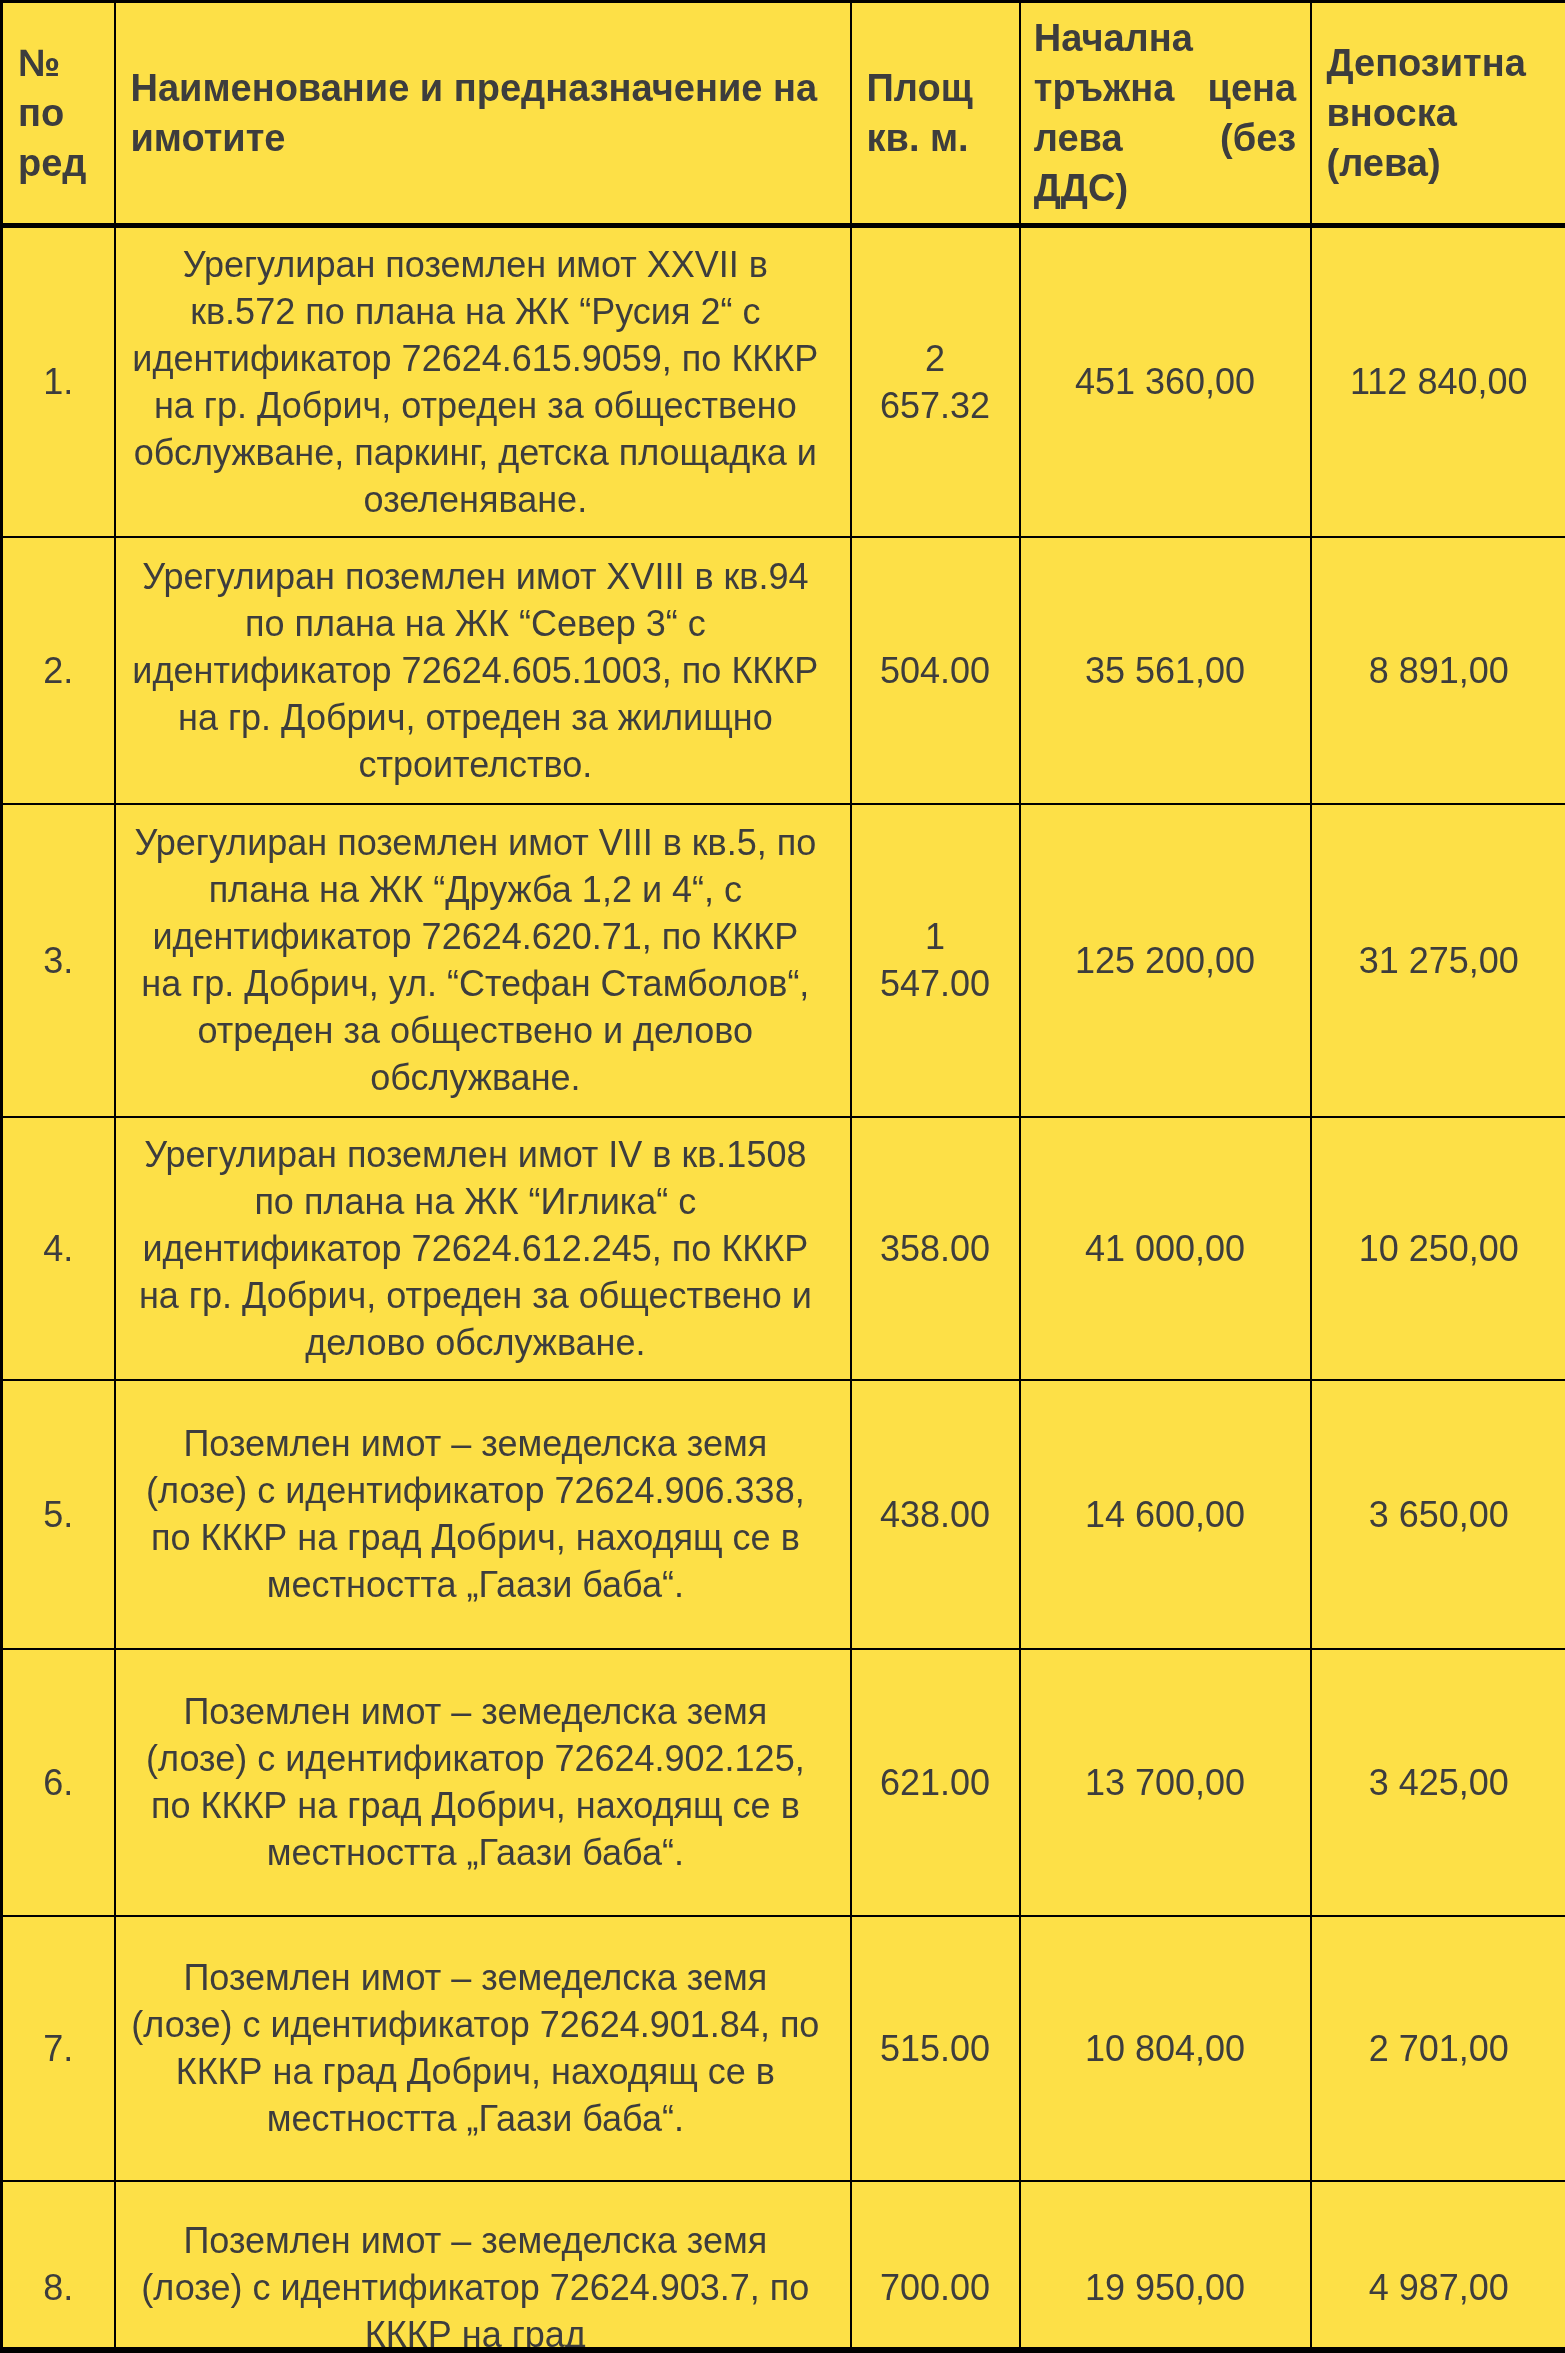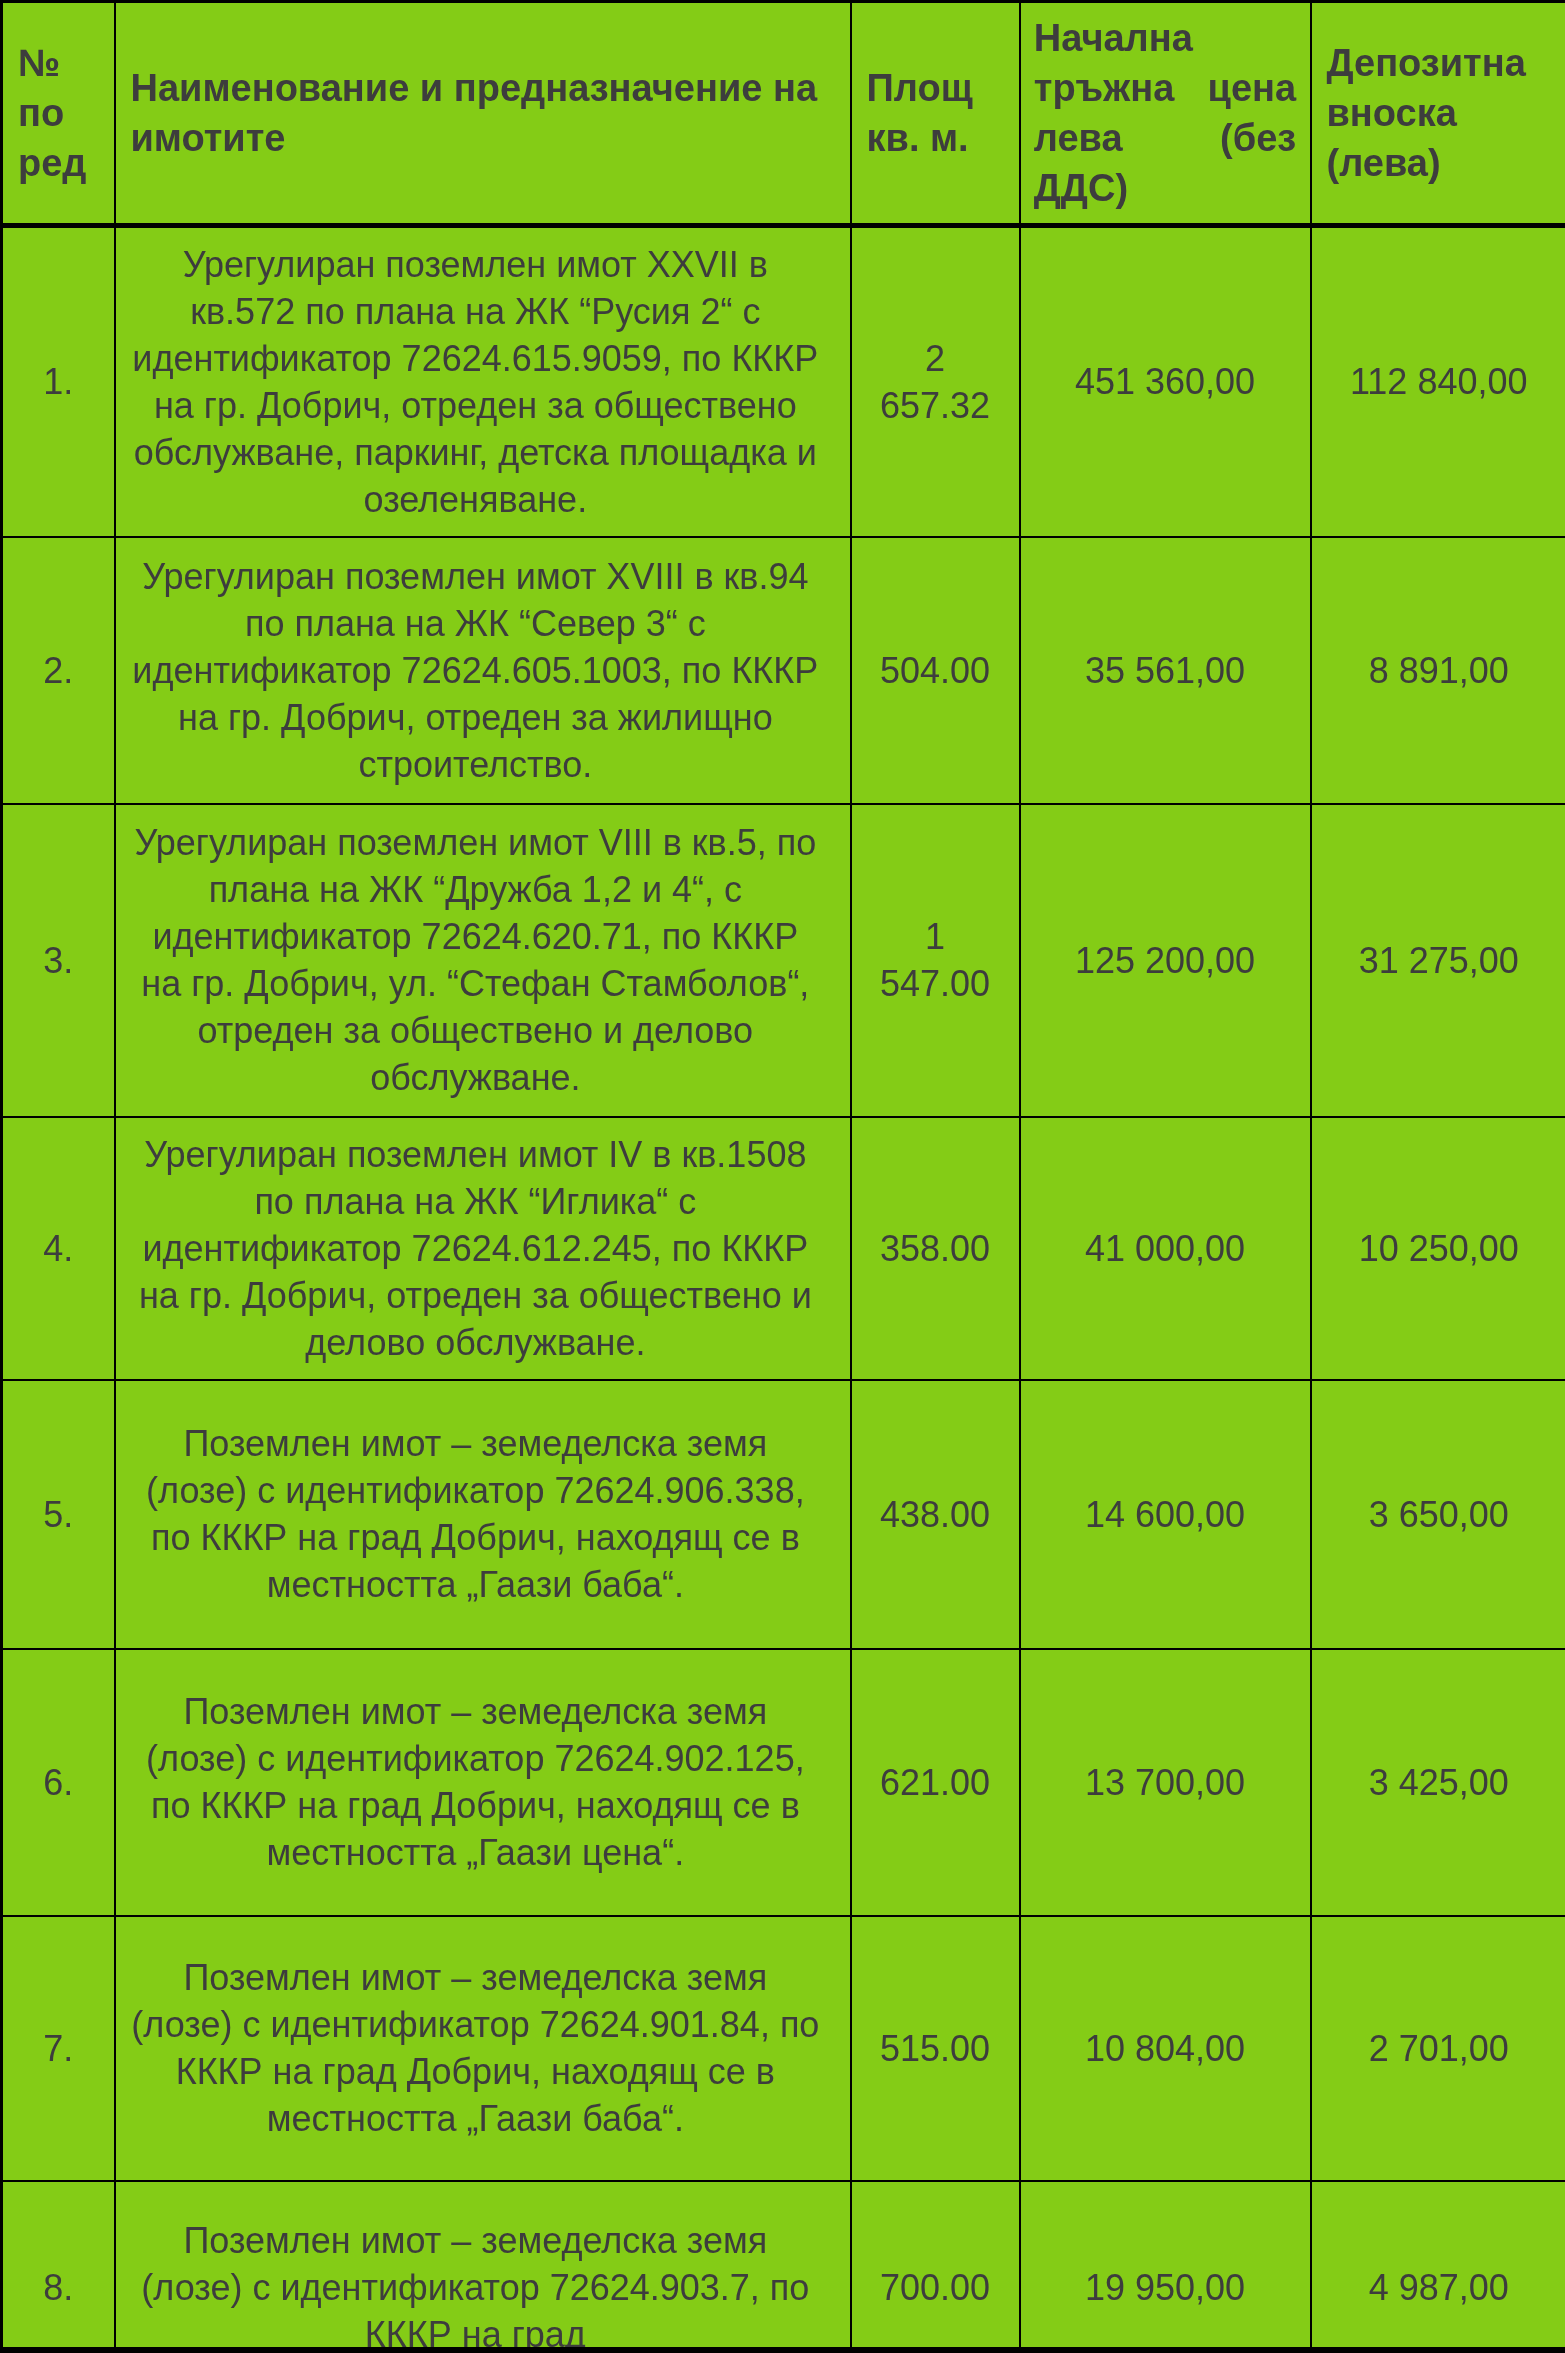--- a/index.html
+++ b/index.html
@@ -5,21 +5,21 @@
   html, body {
     margin: 0;
     padding: 0;
     background: #ffffff;
   }
   .page {
     position: relative;
     width: 1565px;
     height: 2354px;
     overflow: hidden;
-    background: #84cc16;
+    background: #fde047;
     font-family: "Liberation Sans", sans-serif;
     color: #3d3d3d;
   }
   table.props {
     width: 1565px;
     table-layout: fixed;
     border-collapse: collapse;
     border: 3.3px solid #000;
   }
   col.c-num     { width: 113px; }
@@ -126,21 +126,21 @@
       </tr>
       <tr class="r5">
         <td class="num">5.</td>
         <td class="name">Поземлен имот – земеделска земя (лозе) с идентификатор 72624.906.338, по КККР на град Добрич, находящ се в местността „Гаази баба“.</td>
         <td class="area">438.00</td>
         <td class="price">14 600,00</td>
         <td class="deposit">3 650,00</td>
       </tr>
       <tr class="r6">
         <td class="num">6.</td>
-        <td class="name">Поземлен имот – земеделска земя (лозе) с идентификатор 72624.902.125, по КККР на град Добрич, находящ се в местността „Гаази цена“.</td>
+        <td class="name">Поземлен имот – земеделска земя (лозе) с идентификатор 72624.902.125, по КККР на град Добрич, находящ се в местността „Гаази баба“.</td>
         <td class="area">621.00</td>
         <td class="price">13 700,00</td>
         <td class="deposit">3 425,00</td>
       </tr>
       <tr class="r7">
         <td class="num">7.</td>
         <td class="name">Поземлен имот – земеделска земя (лозе) с идентификатор 72624.901.84, по КККР на град Добрич, находящ се в местността „Гаази баба“.</td>
         <td class="area">515.00</td>
         <td class="price">10 804,00</td>
         <td class="deposit">2 701,00</td>

